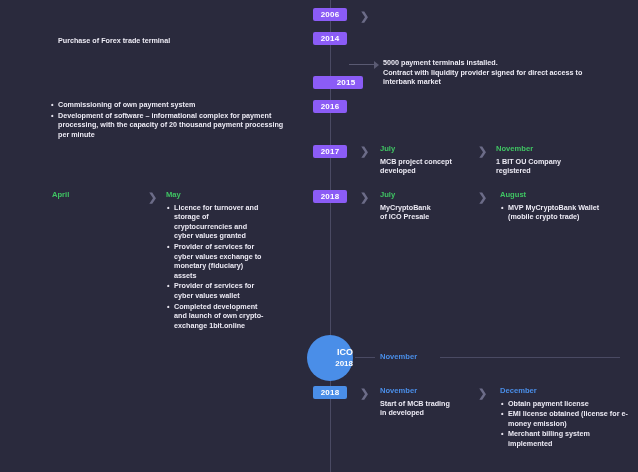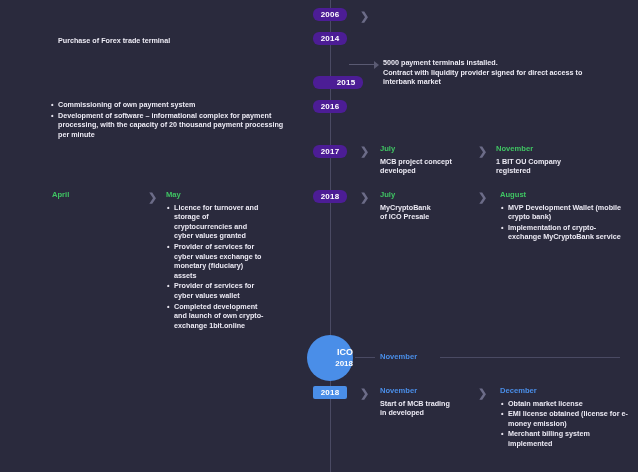--- a/index.html
+++ b/index.html
@@ -34,21 +34,21 @@
     width: 34px;
     height: 13px;
     line-height: 13px;
     text-align: center;
     font-size: 8px;
     font-weight: bold;
     color: #ffffff;
     border-radius: 2px;
     letter-spacing: 0.2px;
   }
-  .year-badge.green { background: #4c1d95; border-radius: 6px; }
+  .year-badge.green { background: #8b5cf6; }
   .year-badge.blue  { background: #4a8ee8; }
 
   .ico-circle {
     position: absolute;
     left: 307px;
     top: 335px;
     width: 46px;
     height: 46px;
     border-radius: 50%;
     background: #4a8ee8;
@@ -205,35 +205,34 @@
   <div class="entry" style="left:380px; top:190px; width:110px;">
     <span class="month-label green">July</span>
     <p>MyCryptoBank</p>
     <p>of ICO Presale</p>
   </div>
 
   <div class="chevron" style="left:478px; top:192px;">❯</div>
   <div class="entry" style="left:500px; top:190px; width:125px;">
     <span class="month-label green">August</span>
     <ul>
-      <li>MVP Development Wallet (mobile crypto bank)</li>
-      <li>Implementation of crypto-exchange MyCryptoBank service</li>
+      <li>MVP MyCryptoBank Wallet (mobile crypto trade)</li>
     </ul>
   </div>
 
   <div class="chevron" style="left:360px; top:388px;">❯</div>
   <div class="entry" style="left:380px; top:386px; width:110px;">
     <span class="month-label blue">November</span>
     <p>Start of MCB trading</p>
     <p>in developed</p>
   </div>
 
   <div class="chevron" style="left:478px; top:388px;">❯</div>
   <div class="entry" style="left:500px; top:386px; width:128px;">
     <span class="month-label blue">December</span>
     <ul>
-      <li>Obtain market license</li>
+      <li>Obtain payment license</li>
       <li>EMI license obtained (license for e-money emission)</li>
       <li>Merchant billing system implemented</li>
     </ul>
   </div>
 
 </div>
 
 </body></html>

